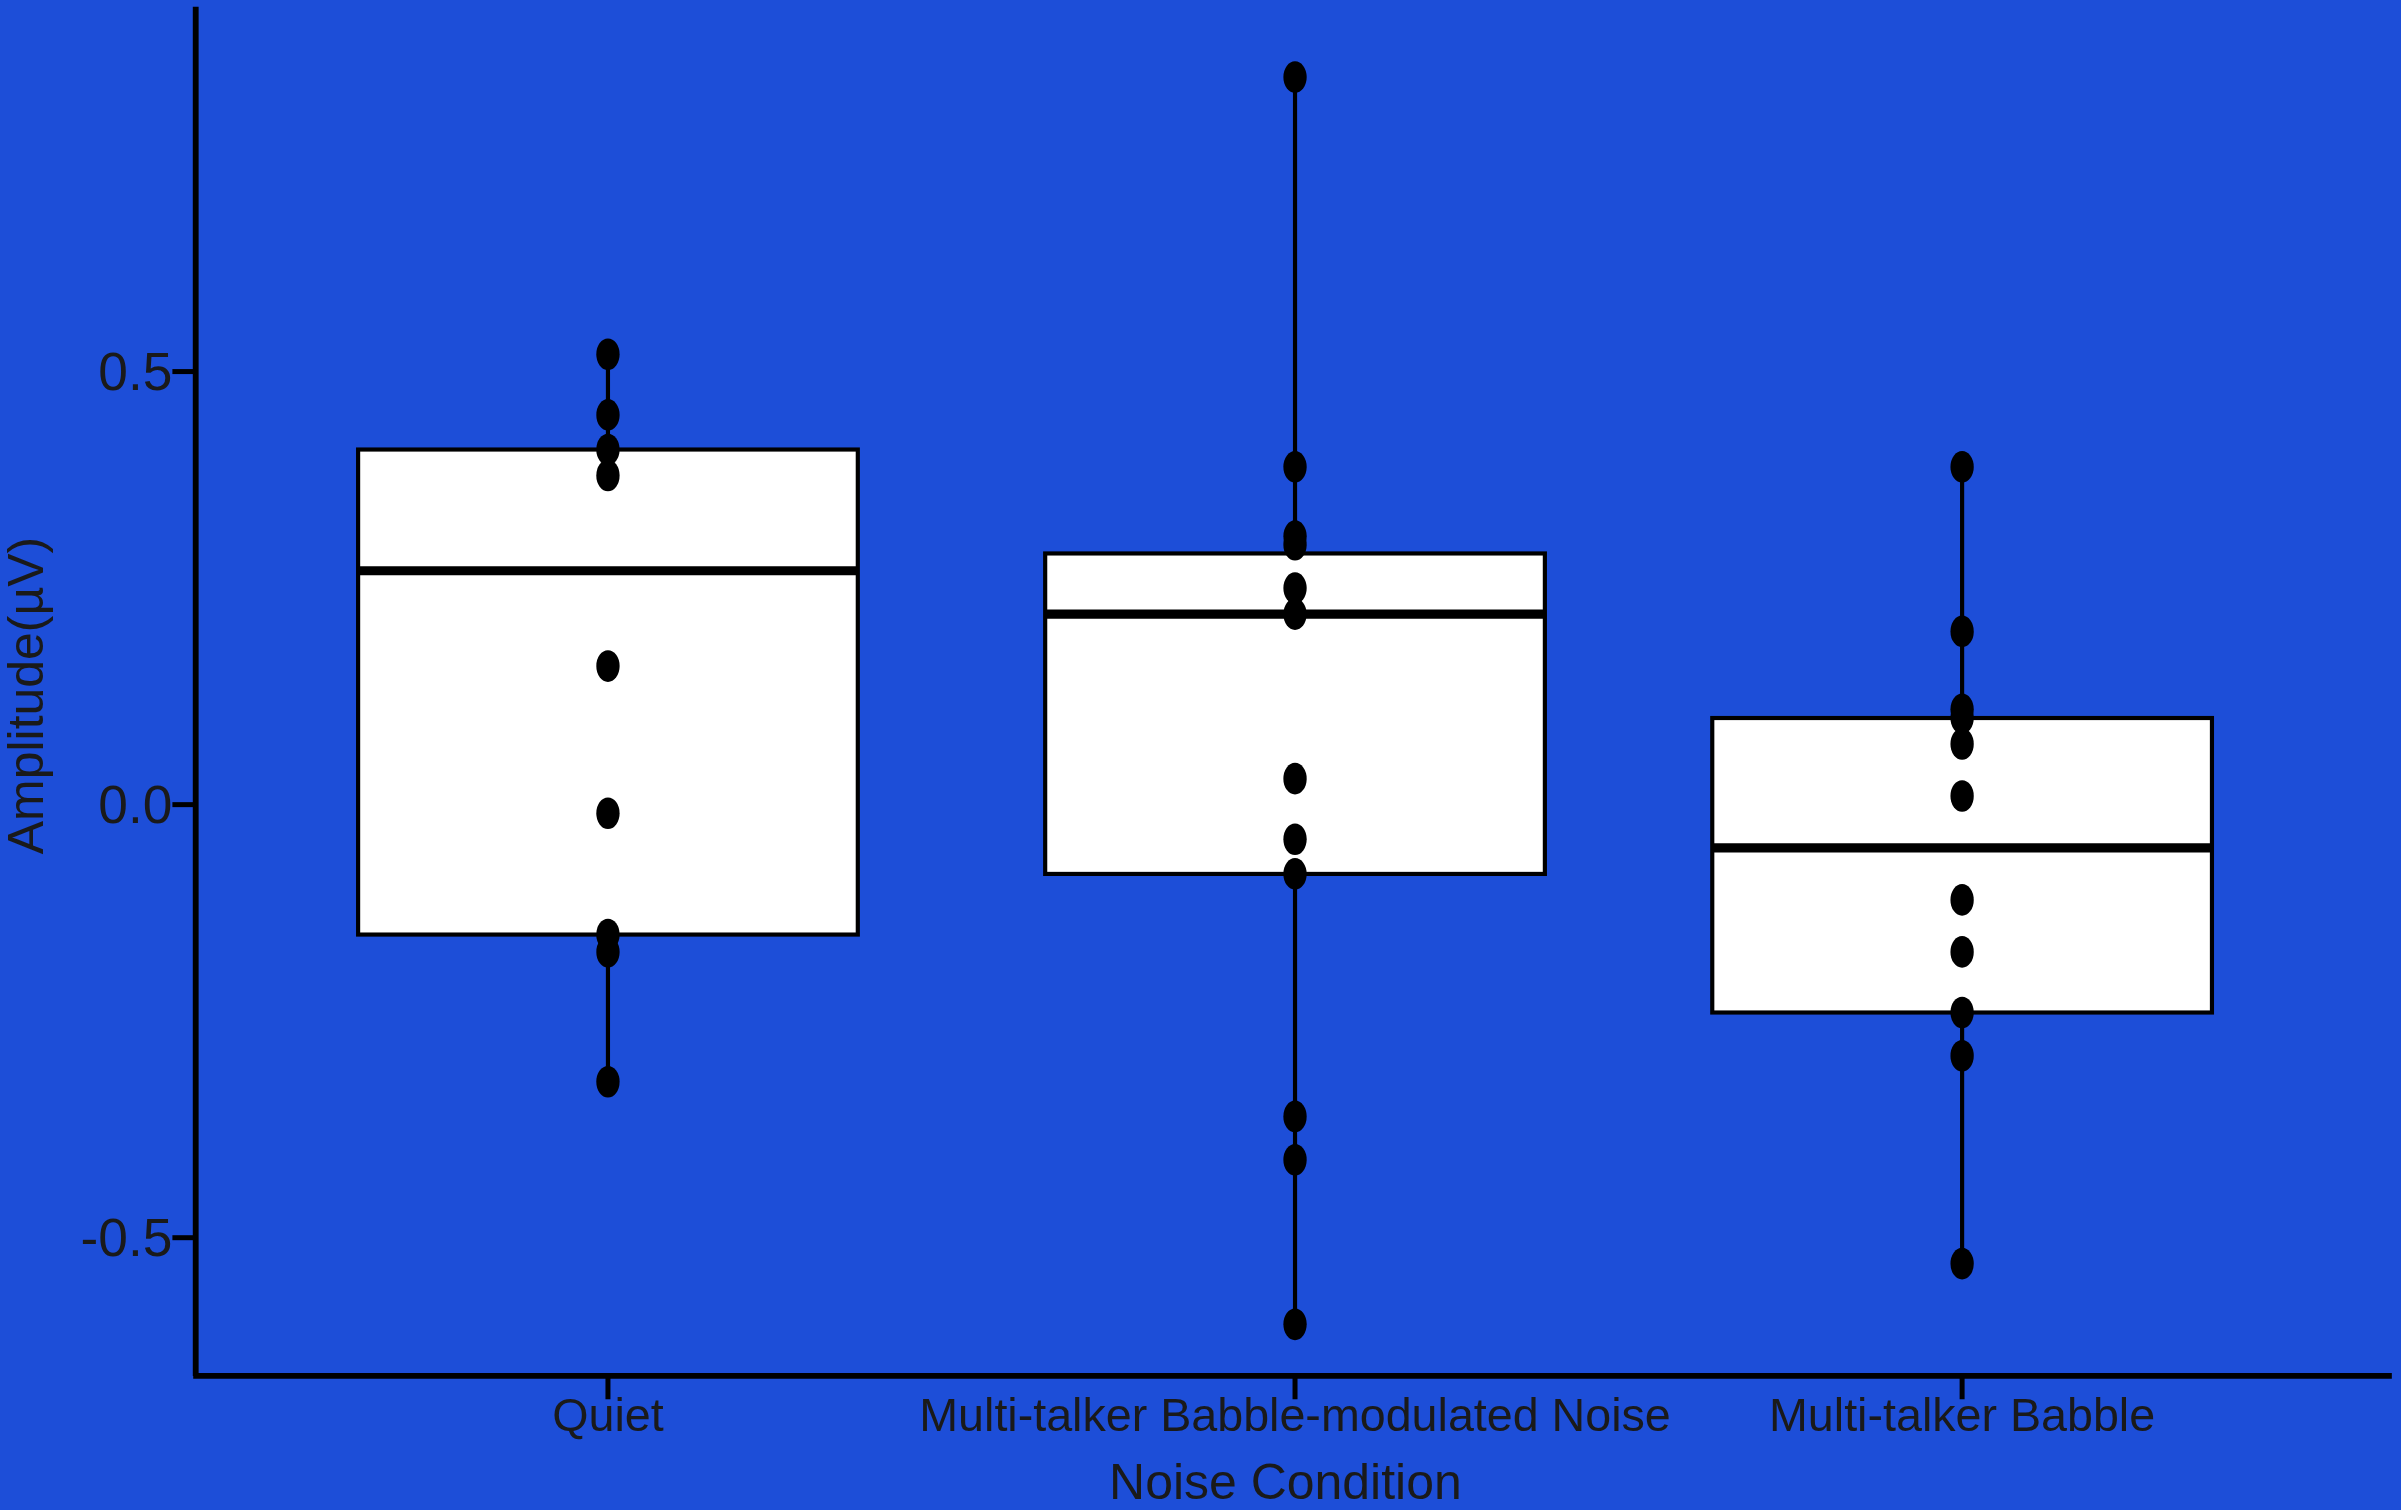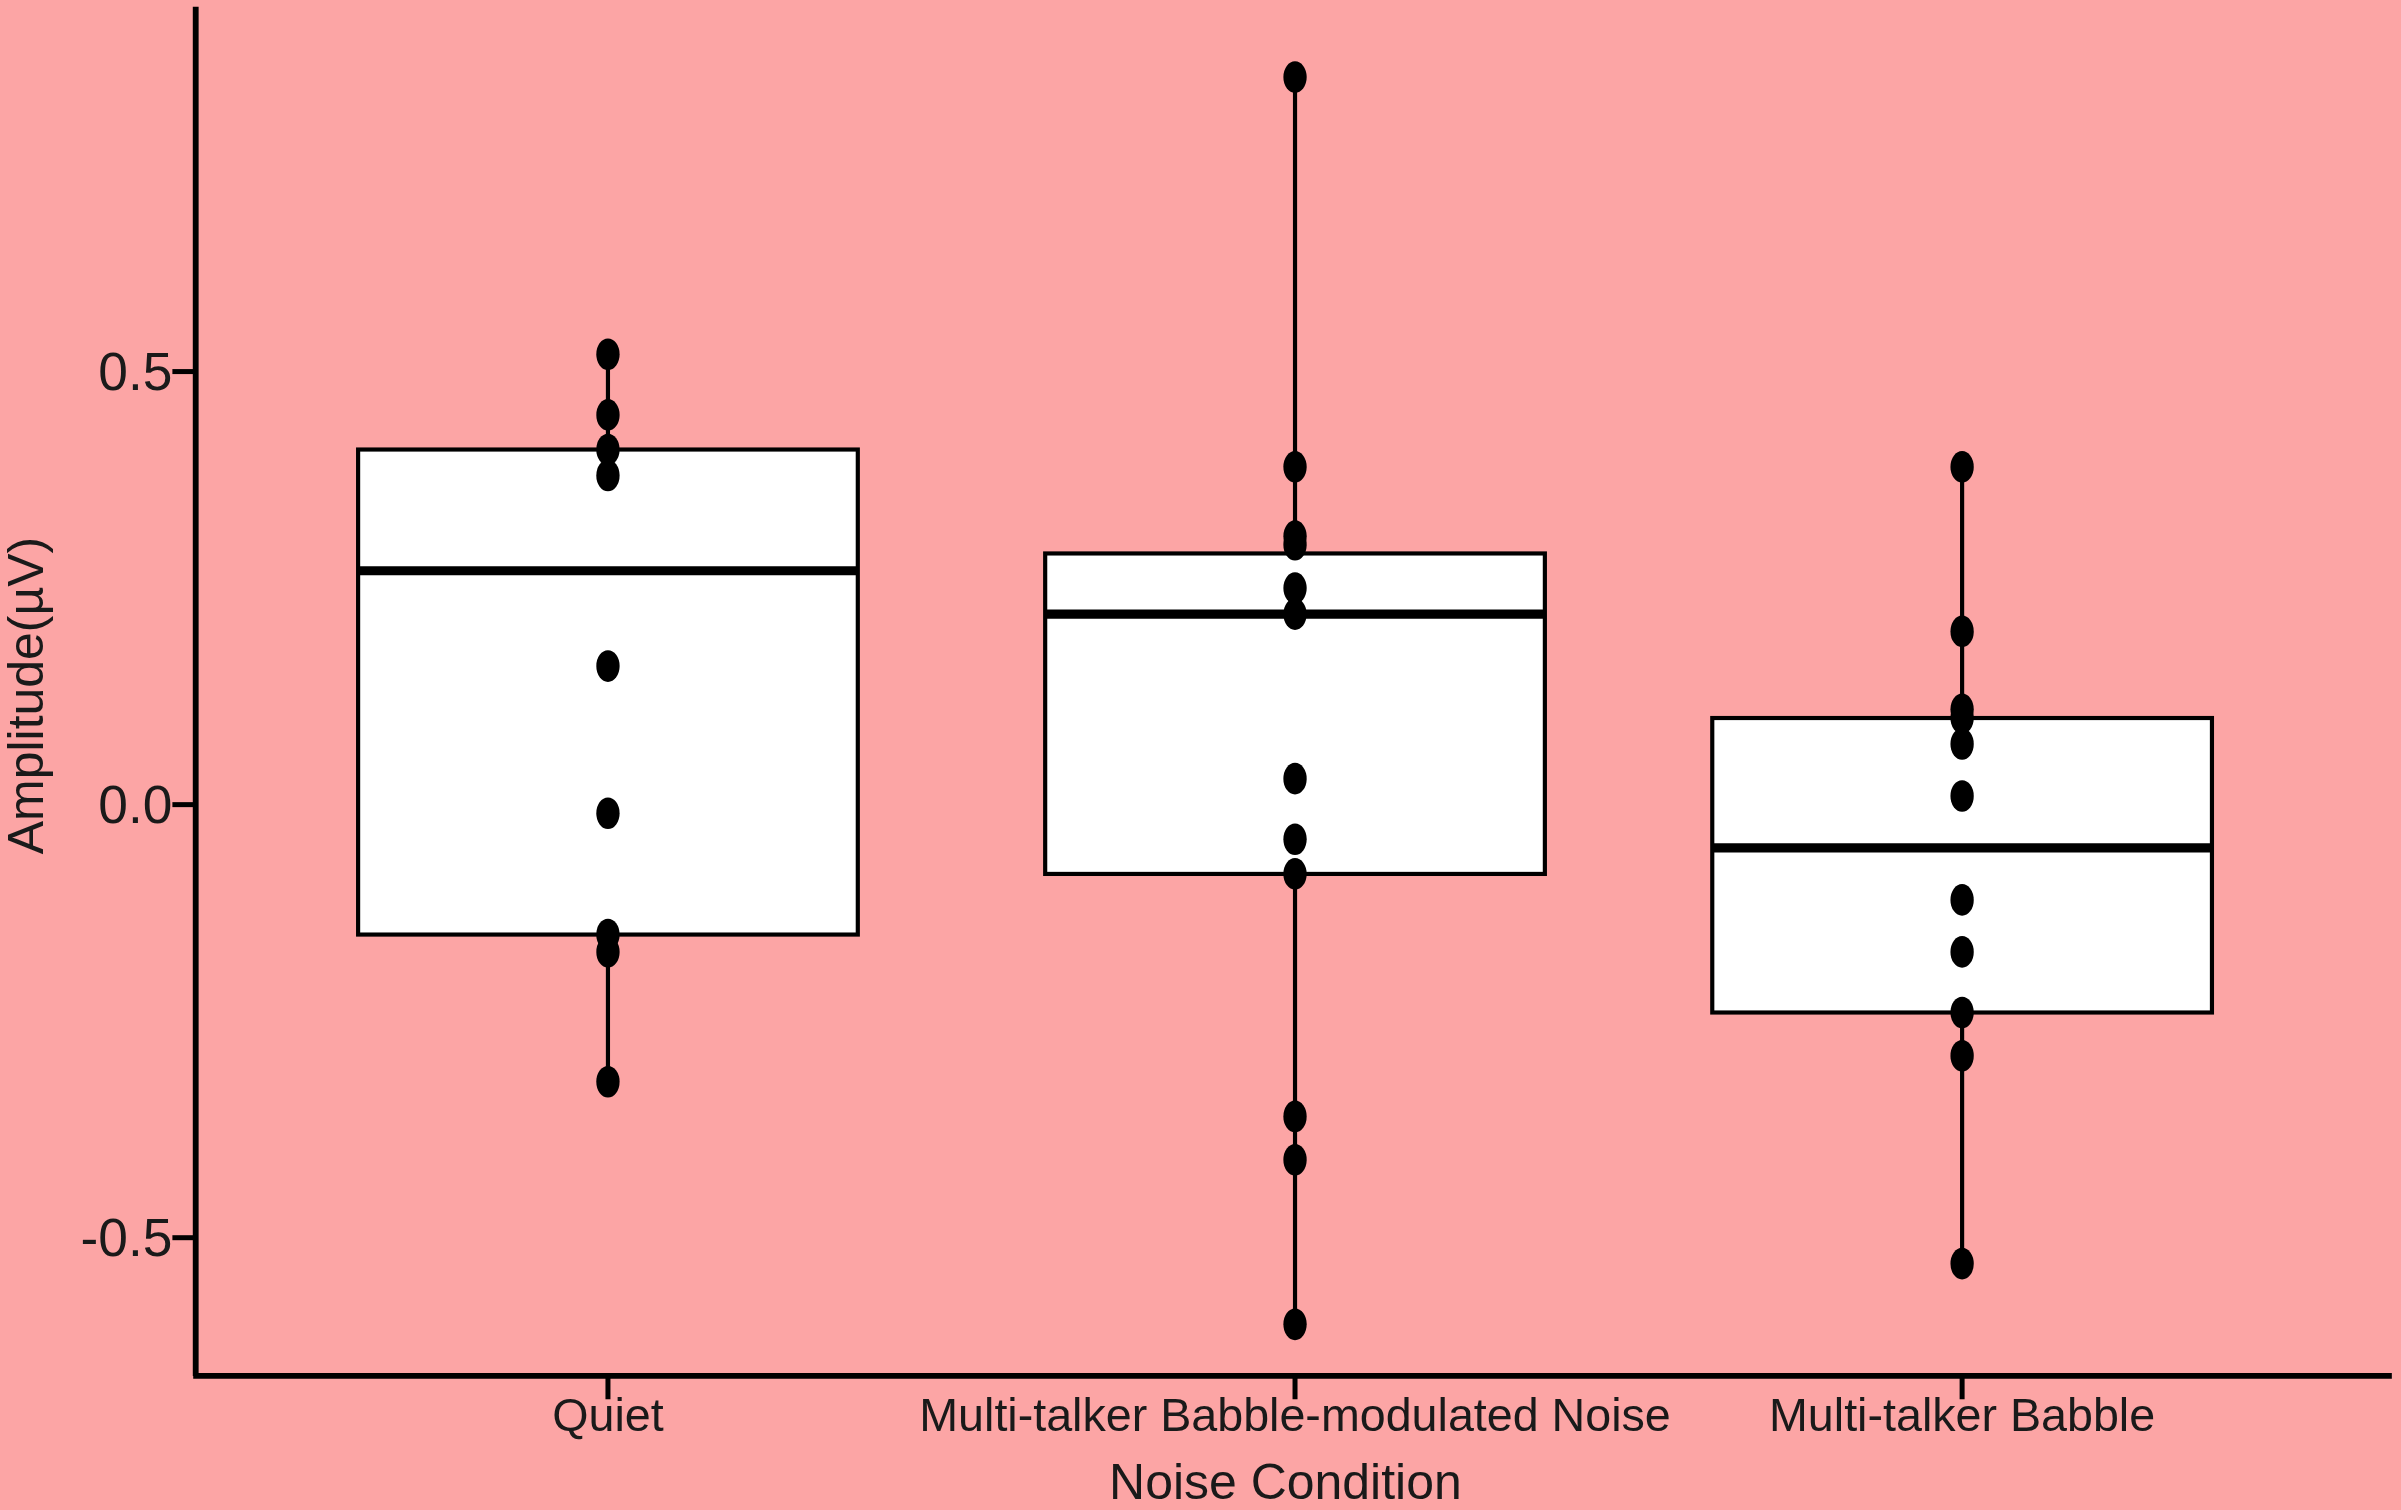--- a/index.html
+++ b/index.html
@@ -5,21 +5,21 @@
   html, body {
     margin: 0;
     padding: 0;
     background: #ffffff;
     font-family: "Liberation Sans", sans-serif;
   }
   #figure {
     position: relative;
     width: 2401px;
     height: 1511px;
-    background: #fca5a5;
+    background: #1d4ed8;
     overflow: hidden;
   }
   svg { display: block; }
   text {
     font-family: "Liberation Sans", sans-serif;
     fill: #1a1a1a;
   }
   .ytick-label { font-size: 64px; }
   .xcat-label  { font-size: 56px; }
   .axis-title  { font-size: 60px; }

